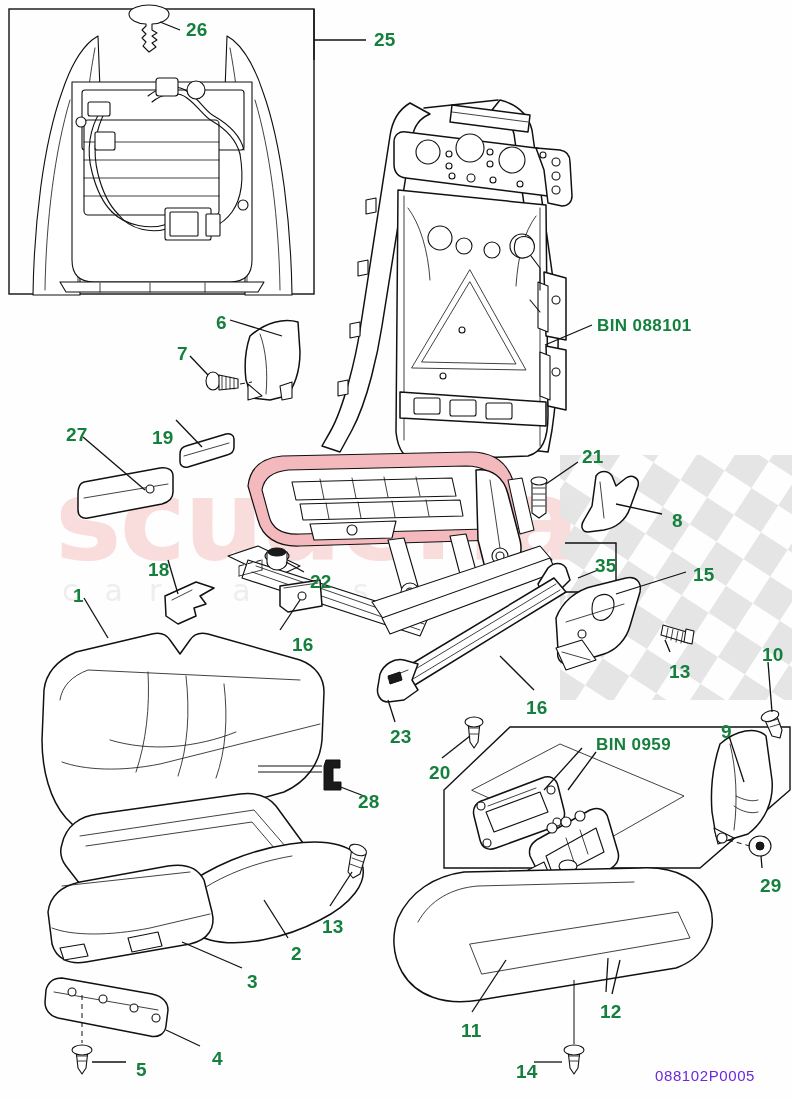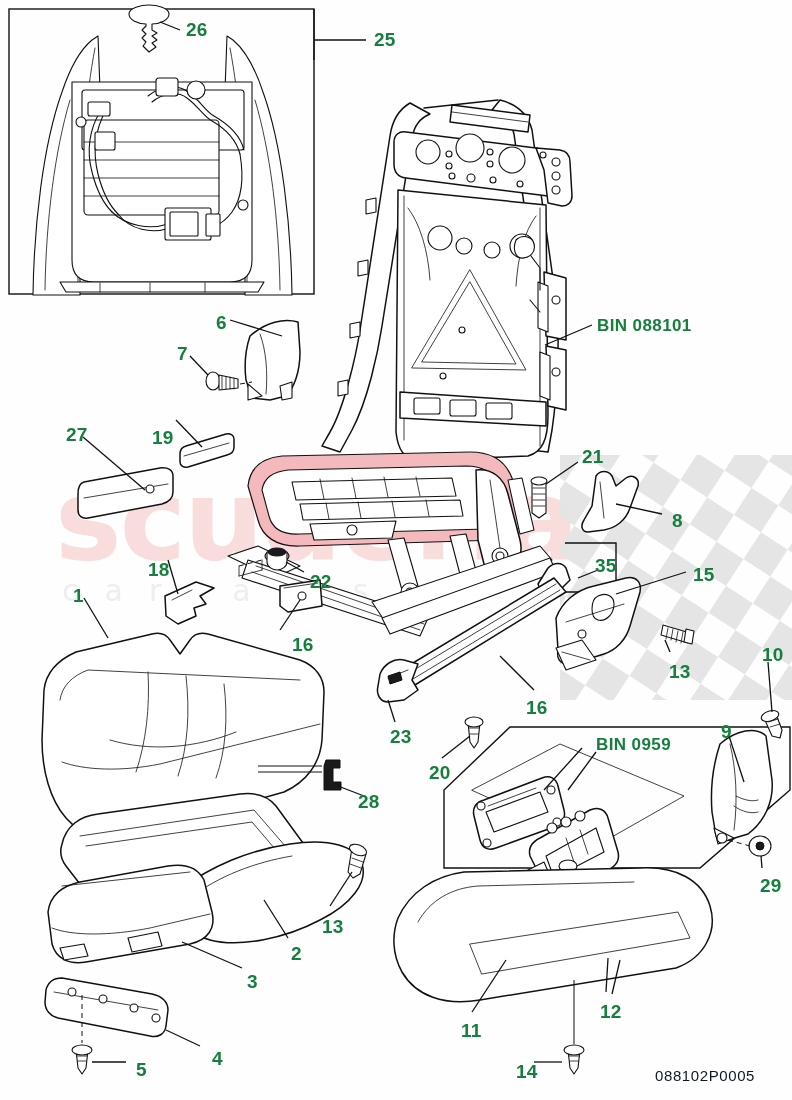--- a/index.html
+++ b/index.html
@@ -10,21 +10,21 @@
   }
   #stage{position:absolute;left:0;top:0;width:792px;height:1100px;}
   #artwork{position:absolute;left:0;top:0;width:792px;height:1100px;}
   .lbl{
     position:absolute;font-weight:bold;color:#15803d;
     font-family:"Liberation Sans", sans-serif;
     white-space:nowrap;line-height:1;
   }
   .num{font-size:19px;letter-spacing:.2px;}
   .bin{font-size:17px;letter-spacing:.4px;}
-  .code{font-size:15px;font-weight:normal;letter-spacing:.6px;color:#0f172a;}
+  .code{font-size:15px;font-weight:normal;letter-spacing:.6px;color:#6d28d9;}
   
   #wm{position:absolute;left:0;top:455px;width:792px;height:180px;pointer-events:none;}
   #wm .big{
     position:absolute;left:55px;top:0px;font-size:112px;font-weight:bold;
     color:#f9dcdc;font-family:"DejaVu Sans", sans-serif;letter-spacing:-2px;
   }
   #wm .small{
     position:absolute;left:62px;top:118px;font-size:30px;font-weight:normal;
     color:#eeeeee;font-family:"DejaVu Sans", sans-serif;letter-spacing:26px;
   }

